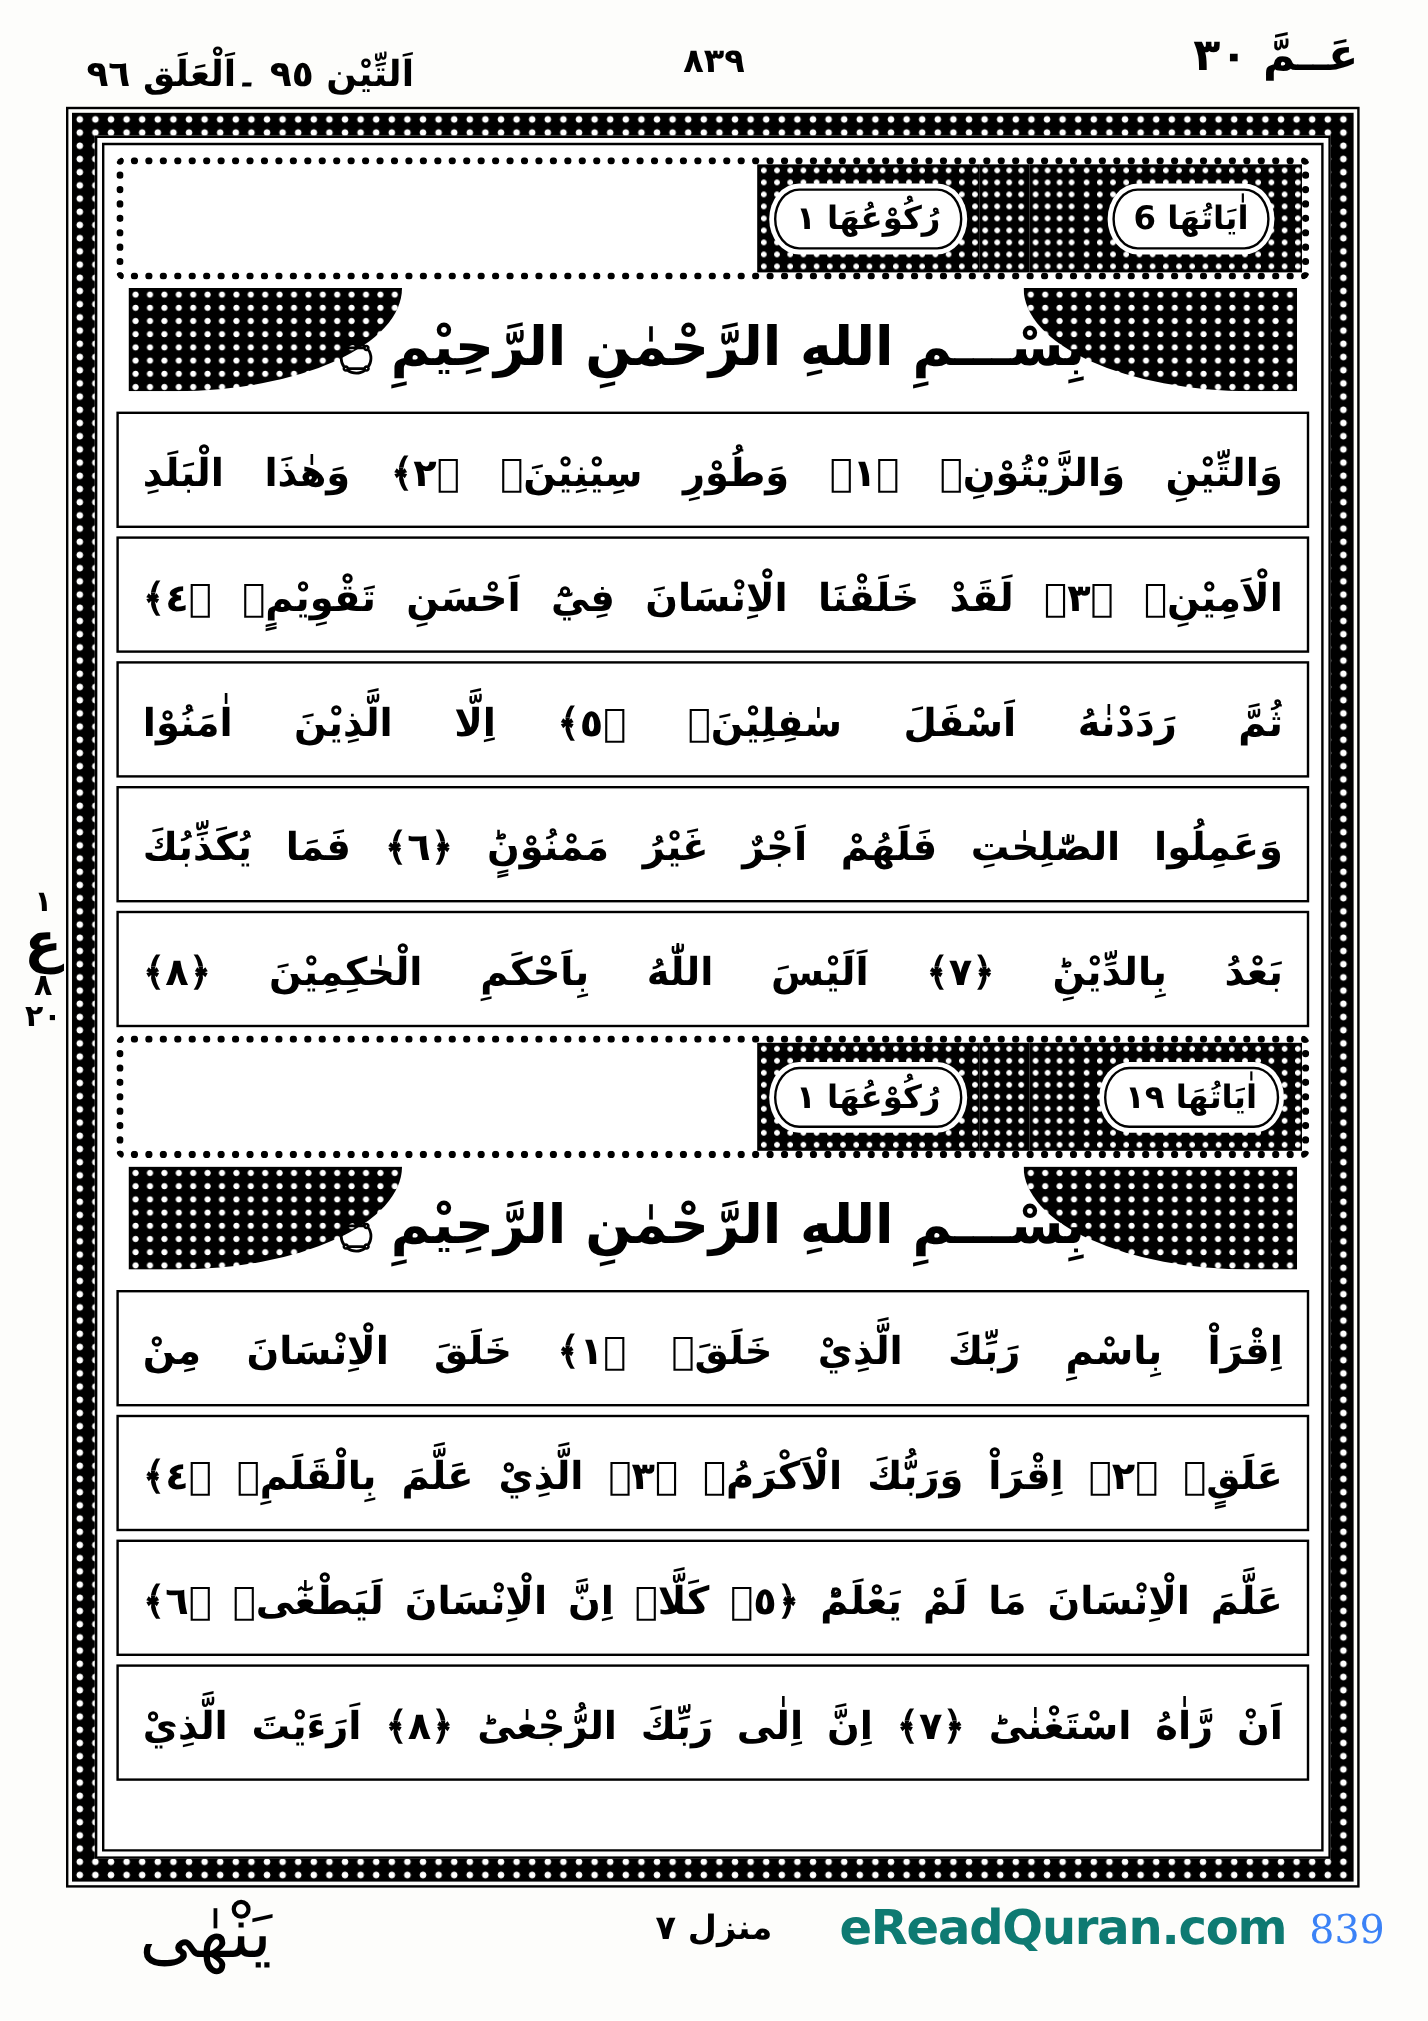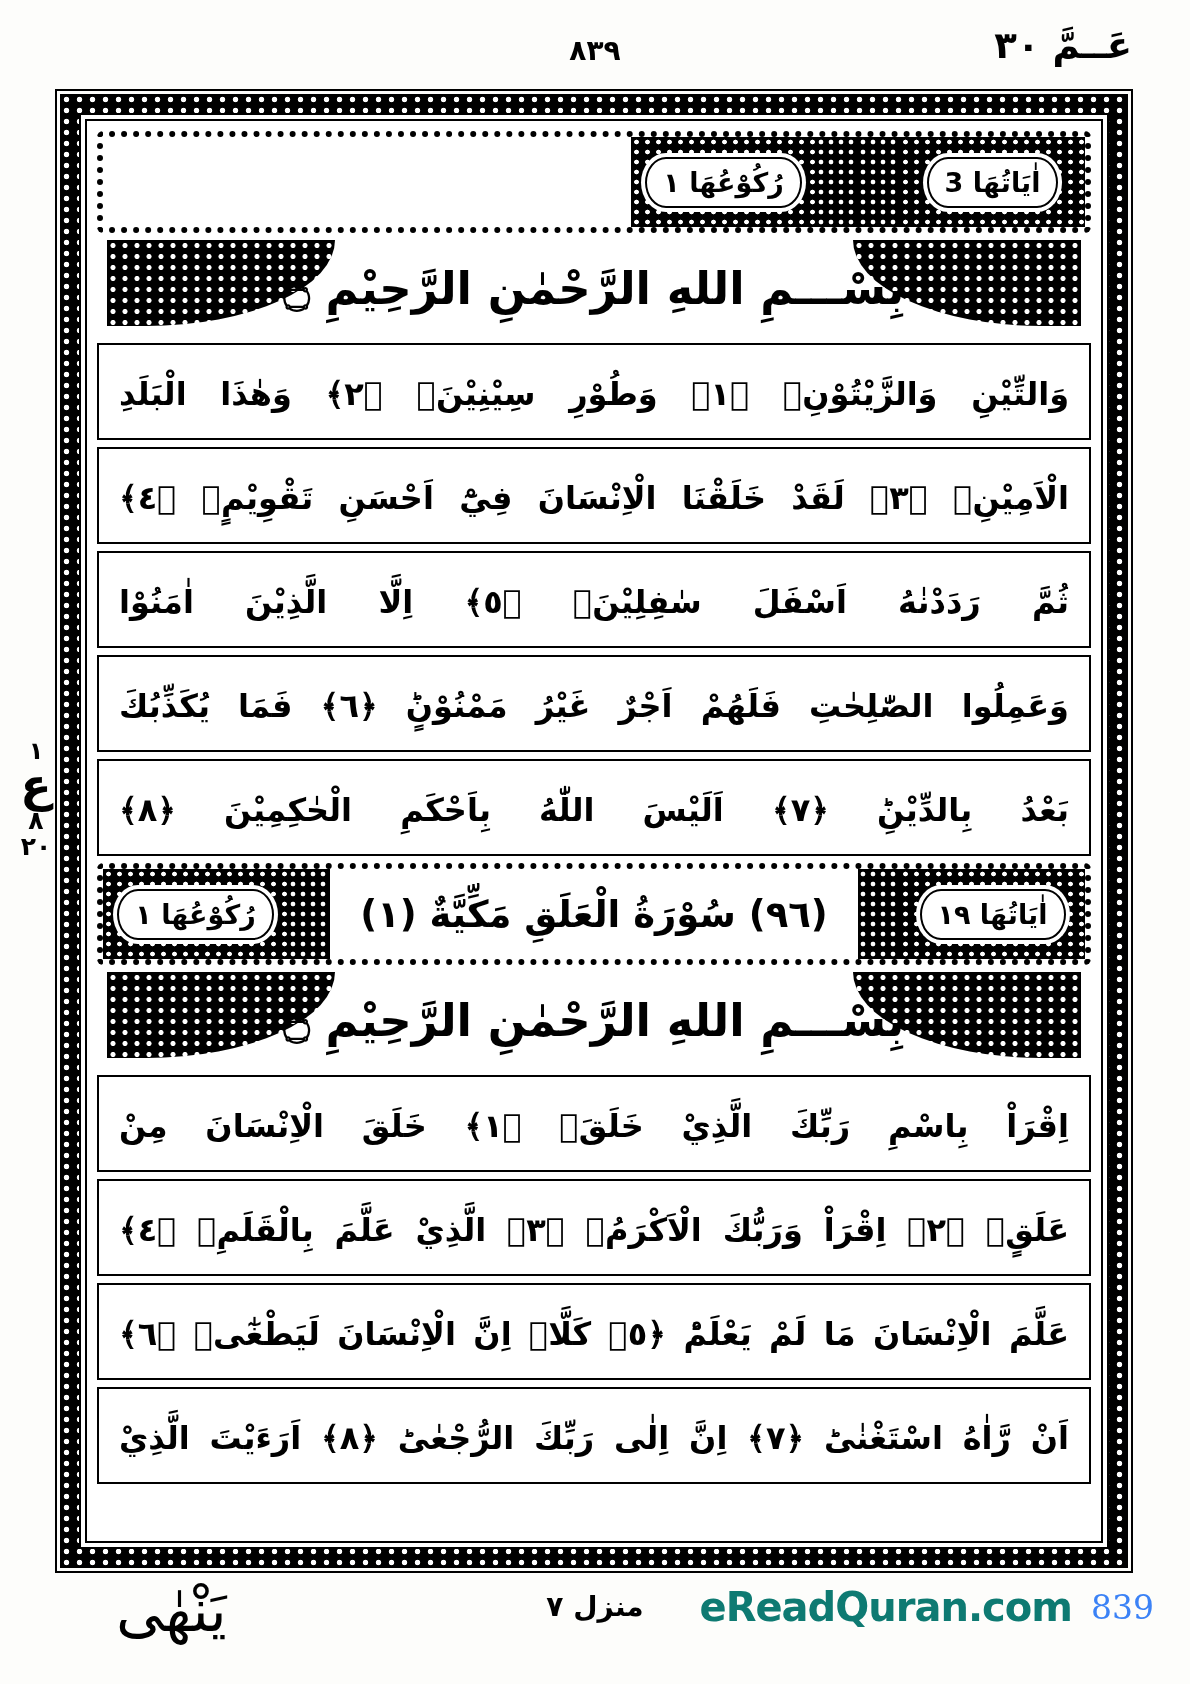--- a/index.html
+++ b/index.html
@@ -110,27 +110,28 @@
   .foot-watermark{position:absolute;right:118px;top:1584px;font-size:40px;font-weight:bold;letter-spacing:-1px;}
   .foot-pagenum{position:absolute;right:36px;top:1588px;font-size:33px;font-family:"DejaVu Serif",serif;}
 </style>
 </head>
 <body>
 
 <div class="page" style="background: rgb(253, 253, 251);">
 
   <div class="hdr-right">عَــمَّ ٣٠</div>
   <div class="hdr-center">٨٣٩</div>
+  <div class="hdr-left">اَلتِّيْن ٩٥ ۔اَلْعَلَق ٩٦</div>
 
   <div class="frame">
     <div class="frame-inner">
 
       <div class="surah-head">
         <div class="sh-side">
-          <div class="sh-pill">اٰيَاتُهَا 3</div>
+          <div class="sh-pill">اٰيَاتُهَا 6</div>
         </div>
         <div class="sh-brace"></div>
         <div class="sh-brace"></div>
         <div class="sh-side">
           <div class="sh-pill">رُكُوْعُهَا ١</div>
         </div>
       </div>
 
       <div class="bismillah">
         <div class="bis-orn right"></div>
@@ -152,21 +153,20 @@
         </div>
       <div class="vline">
           <span>بَعْدُ بِالدِّيْنِؕ ﴿٧﴾ اَلَيْسَ اللّٰهُ بِاَحْكَمِ الْحٰكِمِيْنَ ﴿٨﴾</span>
         </div>
 
       <div class="surah-head">
         <div class="sh-side">
           <div class="sh-pill">اٰيَاتُهَا ١٩</div>
         </div>
         <div class="sh-brace"></div>
-        <div class="sh-center">(٩٦) سُوْرَةُ الْعَلَقِ مَكِّيَّةٌ (١)</div>
         <div class="sh-brace"></div>
         <div class="sh-side">
           <div class="sh-pill">رُكُوْعُهَا ١</div>
         </div>
       </div>
 
       <div class="bismillah">
         <div class="bis-orn right"></div>
         <div class="bis-orn left"></div>
         <div class="bis-text">بِسْـــمِ اللهِ الرَّحْمٰنِ الرَّحِيْمِ ۝</div>

